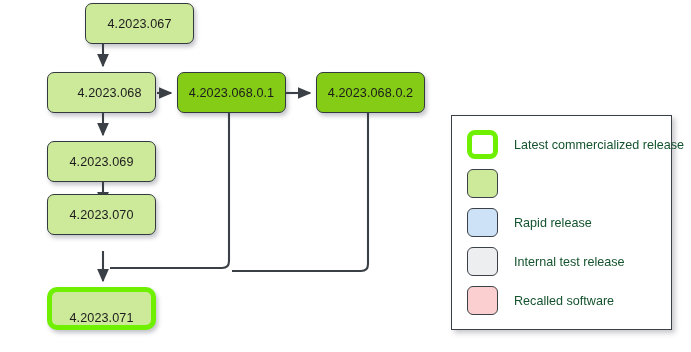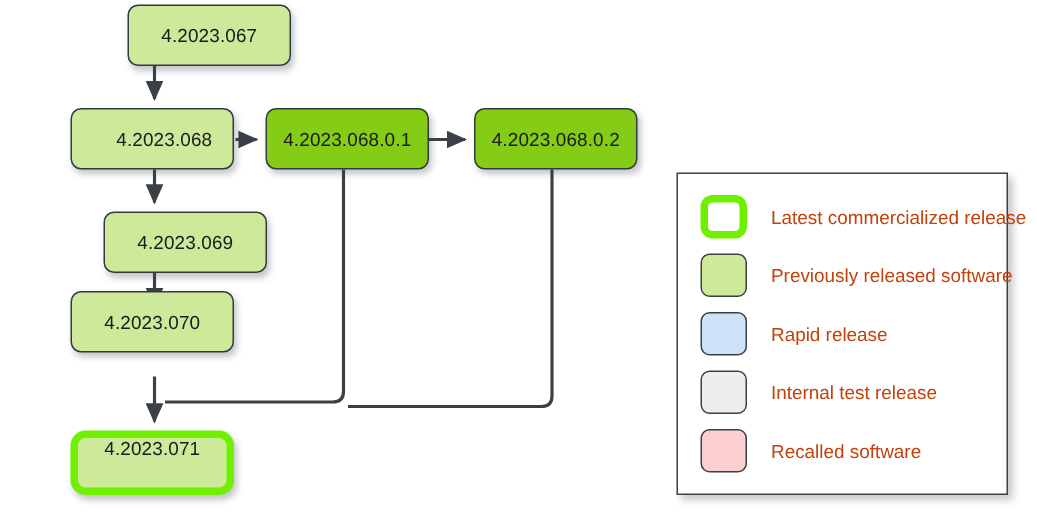--- a/index.html
+++ b/index.html
@@ -50,28 +50,28 @@
     padding: 5px;
     border-radius: 10px;
     box-shadow: 2px 3px 4px rgba(60,62,80,0.30);
   }
   .node.latest > .inner {
     width: 100%;
     height: 100%;
     background: #cde99a;
     border-radius: 5px;
     display: flex;
-    align-items: flex-start;
+    align-items: flex-end;
     justify-content: center;
   }
 
   
   #n067 { left: 55px;  top: 3px; margin-left: 30px;   }
   #n068 { left: 47px;  top: 72px; padding-left: 16px;  }
-  #n069 { left: 47px;  top: 141px; margin-left: 22px; }
+  #n069 { left: 47px;  top: 141px; }
   #n070 { left: 47px;  top: 194px; }
   #n071 { left: 47px;  top: 287px; width: 109px; height: 43px; }
   #n06801 { left: 177px; top: 72px; }
   #n06802 { left: 316px; top: 72px; }
 
   
   #legend {
     position: absolute;
     left: 451px;
     top: 115px;
@@ -111,21 +111,21 @@
     background: #ffffff;
   }
   .swatch.sw-green    { background: #cde99a; }
   .swatch.sw-blue     { background: #cde2f7; }
   .swatch.sw-gray     { background: #eceef0; }
   .swatch.sw-red      { background: #fbcfcf; }
 
   .legend-label {
     margin-left: 16px;
     font-size: 12.6px;
-    color: #c2410c;
+    color: #14532d;
     white-space: nowrap;
   }
 </style>
 </head>
 <body>
 
 <svg id="canvas" viewBox="0 0 691 352" xmlns="http://www.w3.org/2000/svg">
   <defs>
     <marker id="arrow" viewBox="0 0 10 10" refX="9" refY="5" markerWidth="6.4" markerHeight="6.4" orient="auto-start-reverse">
       <path d="M 0 0.6 L 10 5 L 0 9.4 z" fill="#3b4046"></path>
@@ -188,21 +188,20 @@
     <span class="swatch-wrap">
       <span class="swatch sw-latest"></span>
     </span>
     <span class="legend-label">Latest commercialized release</span>
   </div>
 
   <div class="legend-row">
     <span class="swatch-wrap">
       <span class="swatch sw-green"></span>
     </span>
-    <span class="legend-label">Previously released software</span>
   </div>
 
   <div class="legend-row">
     <span class="swatch-wrap">
       <span class="swatch sw-blue"></span>
     </span>
     <span class="legend-label">Rapid release</span>
   </div>
 
   <div class="legend-row">

